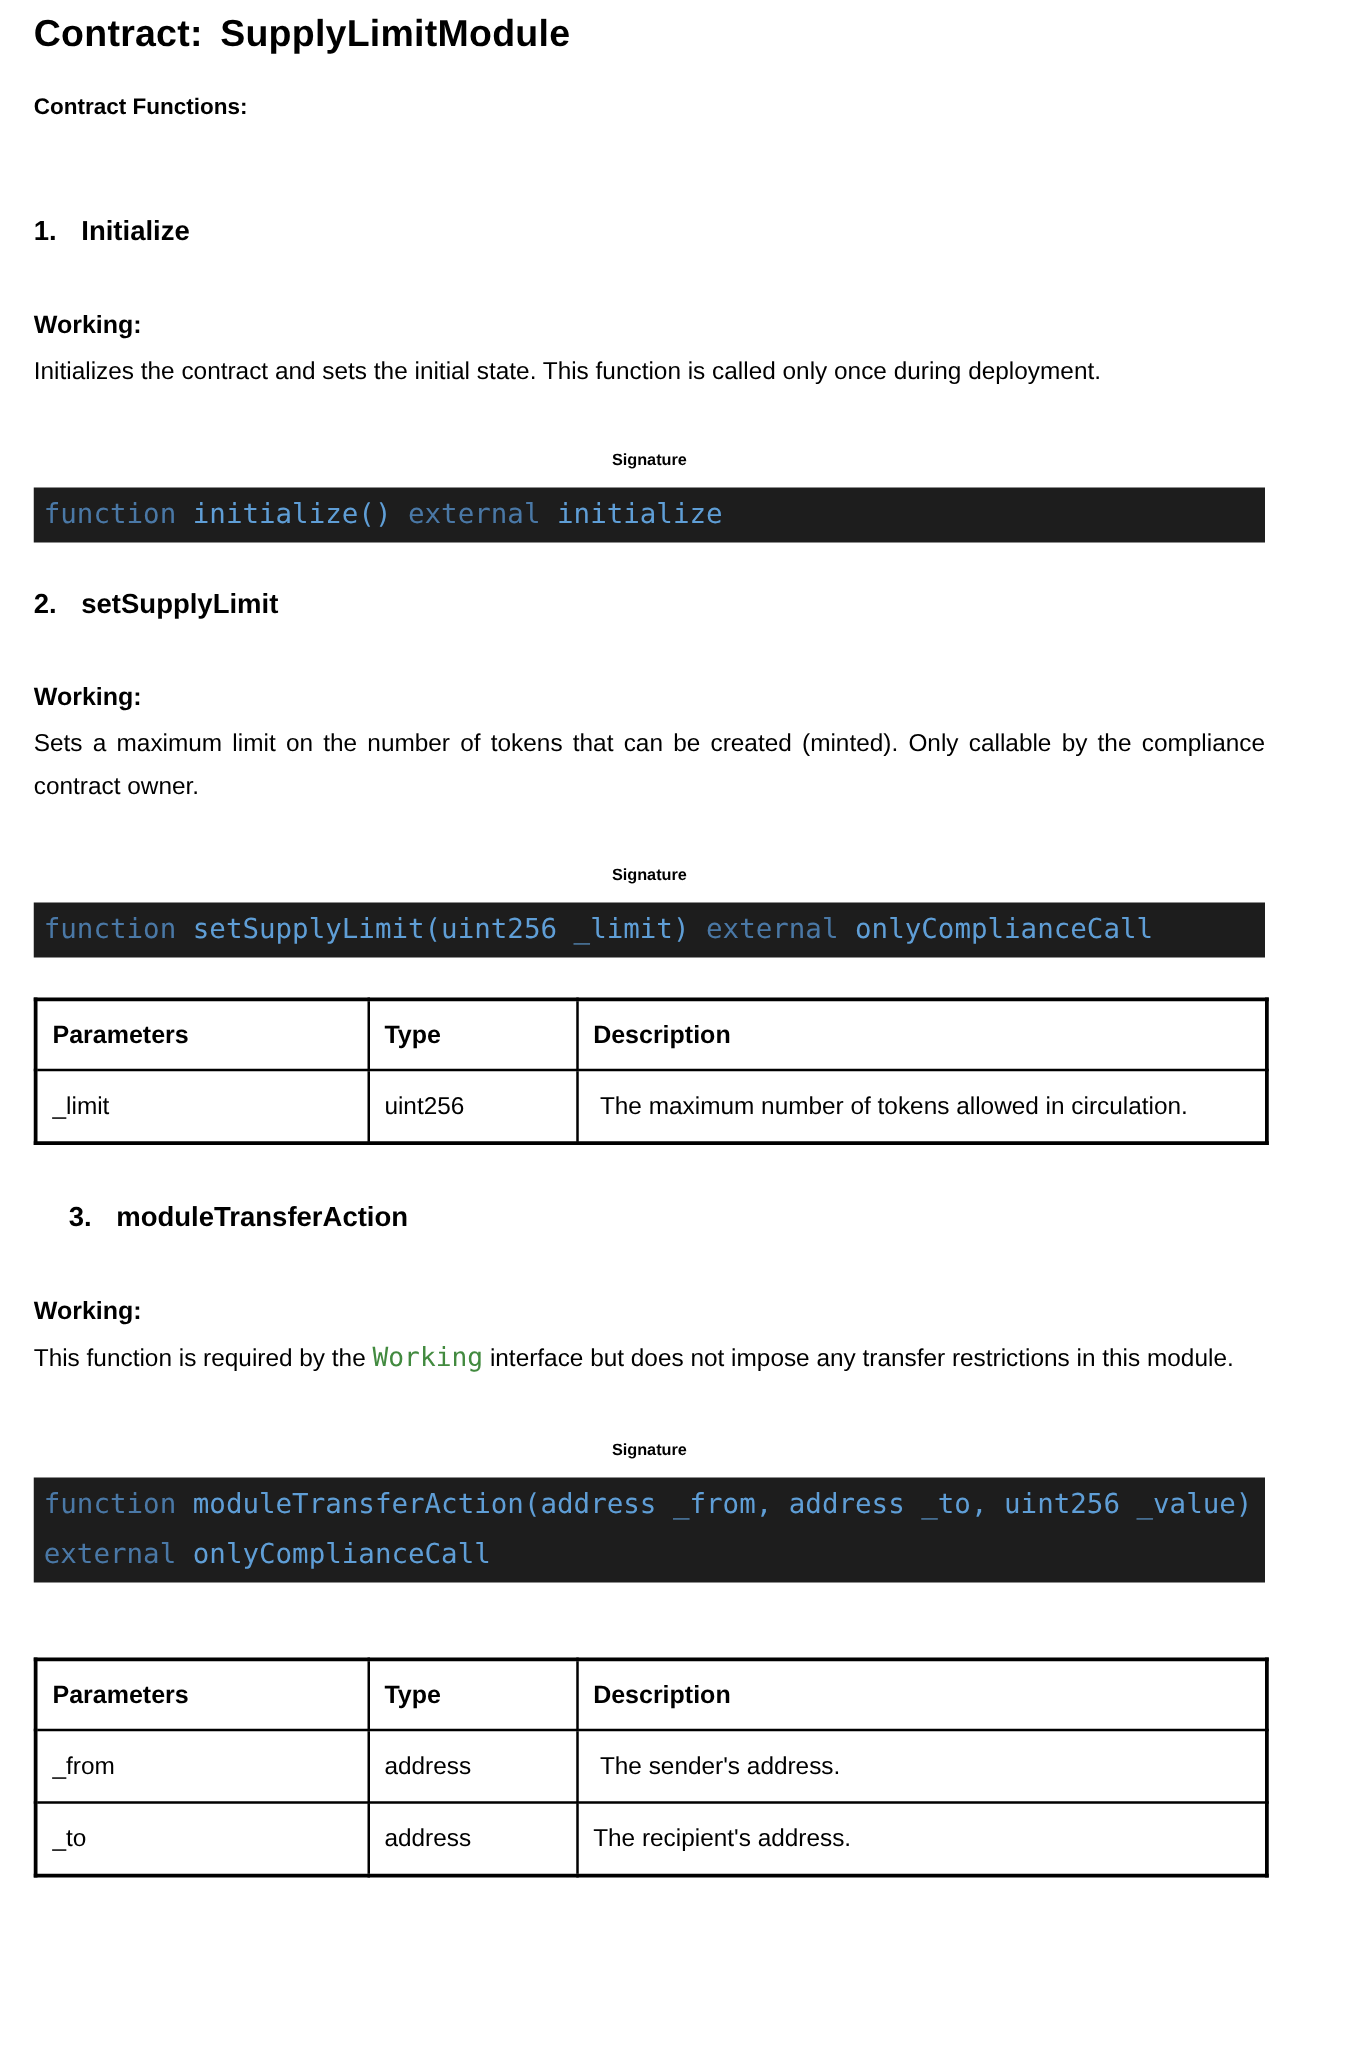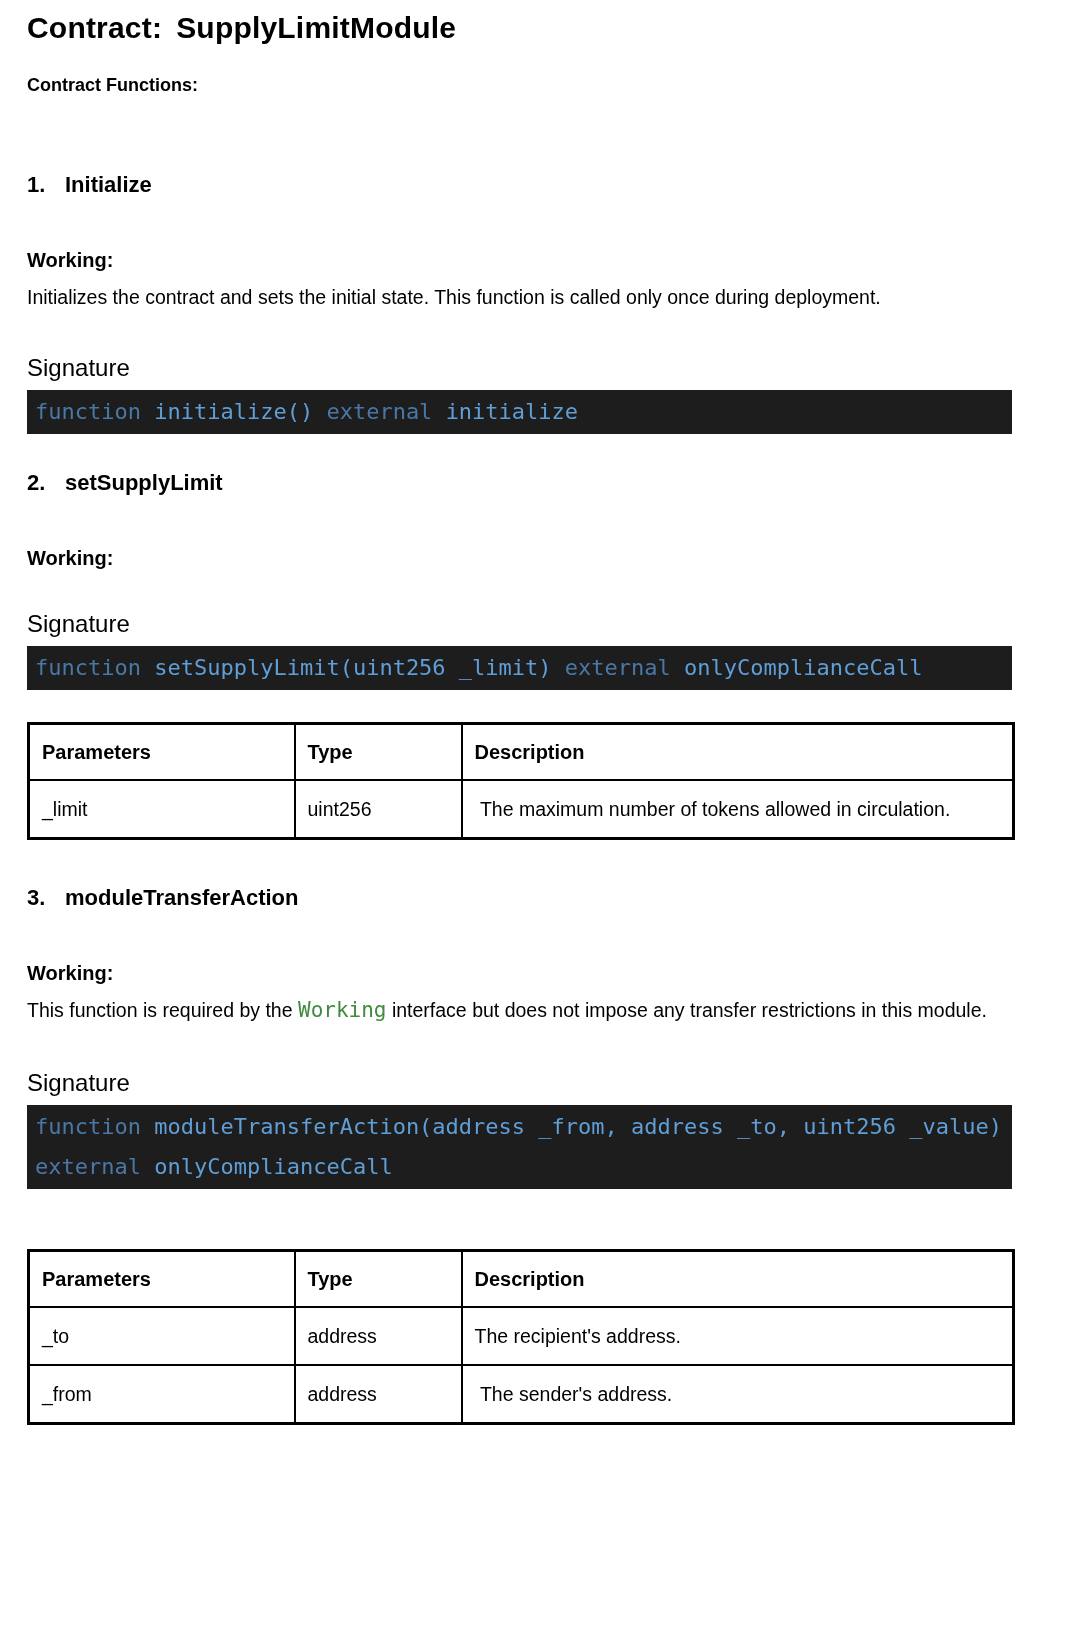--- a/index.html
+++ b/index.html
@@ -31,21 +31,21 @@
     line-height: 26px;
     font-weight: 700;
   }
   .sec-heading {
     margin: 74px 0 0 0;
     font-size: 22px;
     line-height: 26px;
     font-weight: 700;
   }
   .section-2 .sec-heading { margin-top: 36px; }
-  .section-3 .sec-heading { margin-top: 45px; }
+  .section-3 .sec-heading { margin-top: 45px; margin-left: 28px; }
   .sec-num {
     display: inline-block;
     min-width: 38px;
   }
   .working-label {
     margin-top: 50px;
     font-size: 20px;
     line-height: 24px;
     font-weight: 700;
   }
@@ -55,23 +55,24 @@
     line-height: 34px;
     text-align: justify;
   }
   .inline-code {
     font-family: "DejaVu Sans Mono", "Liberation Mono", monospace;
     font-size: 21px;
     color: var(--inline-code, #428a3f);
   }
   .signature-label {
     margin-top: 42px;
-    font-size: 24px;
+    font-size: 13px;
     line-height: 24px;
-    font-weight: 400;
+    font-weight: 700;
+    text-align: center;
   }
   .section-3 .signature-label { margin-top: 44px; }
   .code-block {
     margin-top: 10px;
     background: var(--code-bg, #1d1d1d);
     padding: 2px 8px;
   }
   .code-line {
     font-family: "DejaVu Sans Mono", "Liberation Mono", monospace;
     font-size: 22px;
@@ -132,20 +133,21 @@
     <div class="code-block">
       <div class="code-line"><span class="kw">function </span><span class="id">initialize() </span><span class="kw">external </span><span class="id">initialize</span></div>
     </div>
   </div>
 
   <div class="section section-2">
     <div class="sec-heading">
       <span class="sec-num">2.</span><span class="sec-name">setSupplyLimit</span>
     </div>
     <div class="working-label">Working:</div>
+    <p class="body-text">Sets a maximum limit on the number of tokens that can be created (minted). Only callable by the compliance contract owner.</p>
     <div class="signature-label">Signature</div>
     <div class="code-block">
       <div class="code-line"><span class="kw">function </span><span class="id">setSupplyLimit(uint256 _limit) </span><span class="kw">external </span><span class="id">onlyComplianceCall</span></div>
     </div>
 
     <table class="param-table">
       <colgroup>
           <col class="c-param">
           <col class="c-type">
           <col class="c-desc">
@@ -187,26 +189,26 @@
         </colgroup>
       <thead>
         <tr>
           <th><span class="cell-text">Parameters</span></th>
           <th><span class="cell-text">Type</span></th>
           <th><span class="cell-text">Description</span></th>
         </tr>
       </thead>
       <tbody>
         <tr>
+          <td><span class="cell-text">_from</span></td>
+          <td><span class="cell-text">address</span></td>
+          <td class="desc-cell"><span class="cell-text"> The sender's address.</span></td>
+        </tr>
+        <tr>
           <td><span class="cell-text">_to</span></td>
           <td><span class="cell-text">address</span></td>
           <td class="desc-cell"><span class="cell-text">The recipient's address.</span></td>
         </tr>
-        <tr>
-          <td><span class="cell-text">_from</span></td>
-          <td><span class="cell-text">address</span></td>
-          <td class="desc-cell"><span class="cell-text"> The sender's address.</span></td>
-        </tr>
       </tbody>
     </table>
   </div>
 
 </div>
 
 </body></html>

